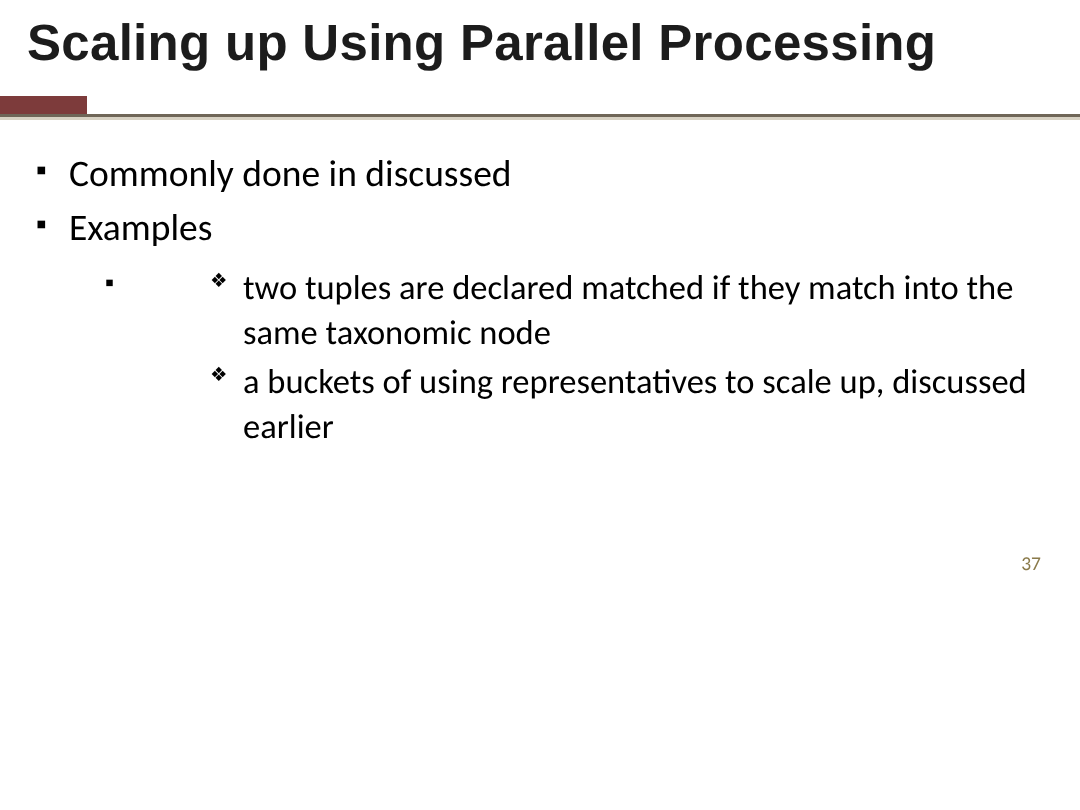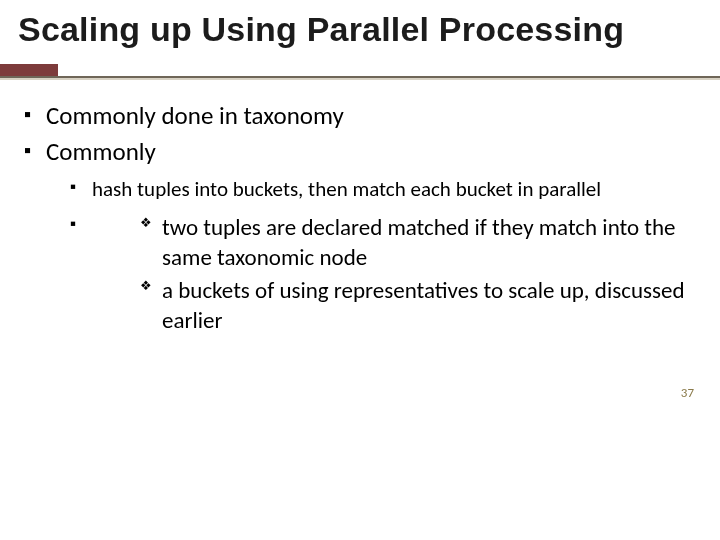--- a/index.html
+++ b/index.html
@@ -126,45 +126,44 @@
     position: absolute;
     left: 0;
     top: 0;
     color: #000;
     font-size: 13px;
     line-height: 1.5;
   }
   .pagenum {
     position: absolute;
     right: 26px;
-    bottom: 16px;
+    bottom: 32px;
     font-size: 13px;
     color: #8a7a4a;
   }
 </style>
 </head>
 <body>
 
 <div class="slide">
 
   <div class="title">Scaling up Using Parallel Processing</div>
 
   <div class="rule">
     <div class="tab"></div>
     <div class="line-dark"></div>
     <div class="line-light"></div>
   </div>
 
   <div class="body">
     <ul class="l1">
-      <li><span>Commonly done in taxonomy</span></li>
+      <li><span>Commonly done in discussed</span></li>
       <li>
-        <span>Commonly</span>
+        <span>Examples</span>
         <ul class="l2">
-          <li><span>hash tuples into buckets, then match each bucket in parallel</span></li>
           <li>
             <ul class="l3">
               <li><span>two tuples are declared matched if they match  into the same taxonomic node</span></li>
               <li><span>a buckets of using representatives to scale up, discussed earlier</span></li>
             </ul>
           </li>
         </ul>
       </li>
     </ul>
   </div>

